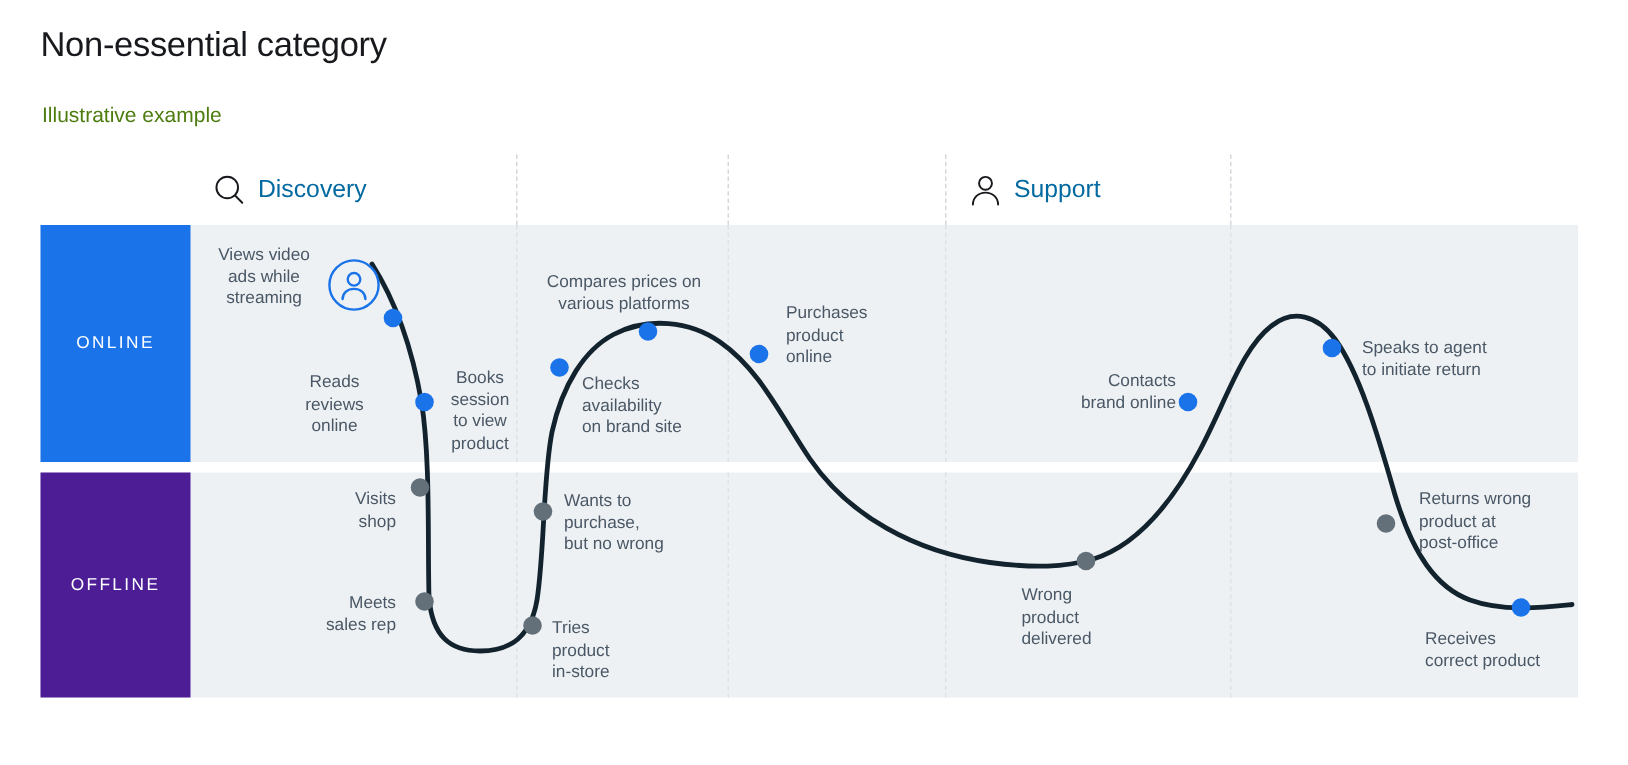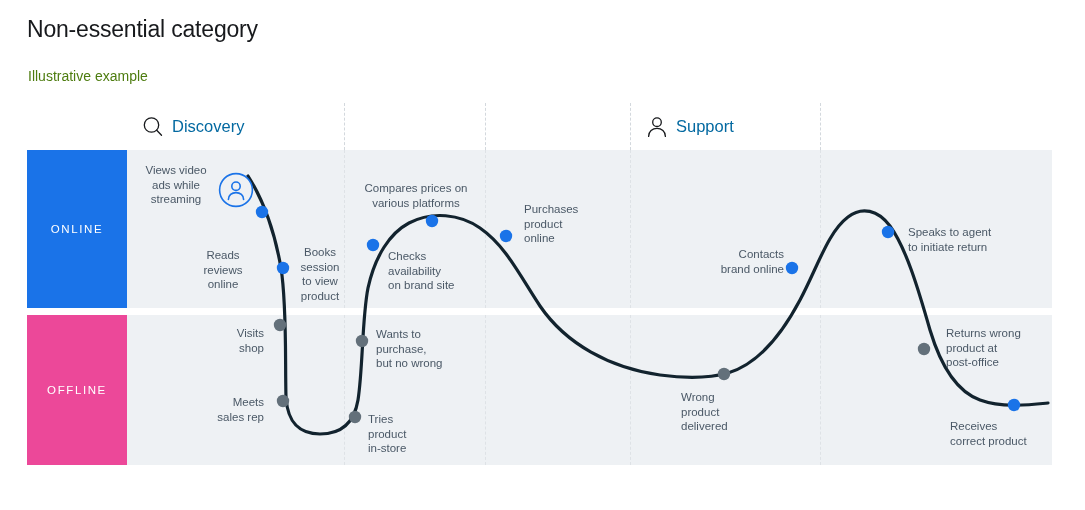--- a/index.html
+++ b/index.html
@@ -93,21 +93,21 @@
     width: 100px;
     height: 100%;
     display: flex;
     align-items: center;
     justify-content: center;
     color: #ffffff;
     font-size: 11.5px;
     letter-spacing: 1.6px;
   }
   .band.online  .band-tag { background: #1a73e8; }
-  .band.offline .band-tag { background: #ec4899; }
+  .band.offline .band-tag { background: #4c1d95; }
 
   .band-divider {
     position: absolute;
     top: 0;
     height: 100%;
     width: 1px;
     border-left: 1px dashed #dee2e6;
   }
 
   

